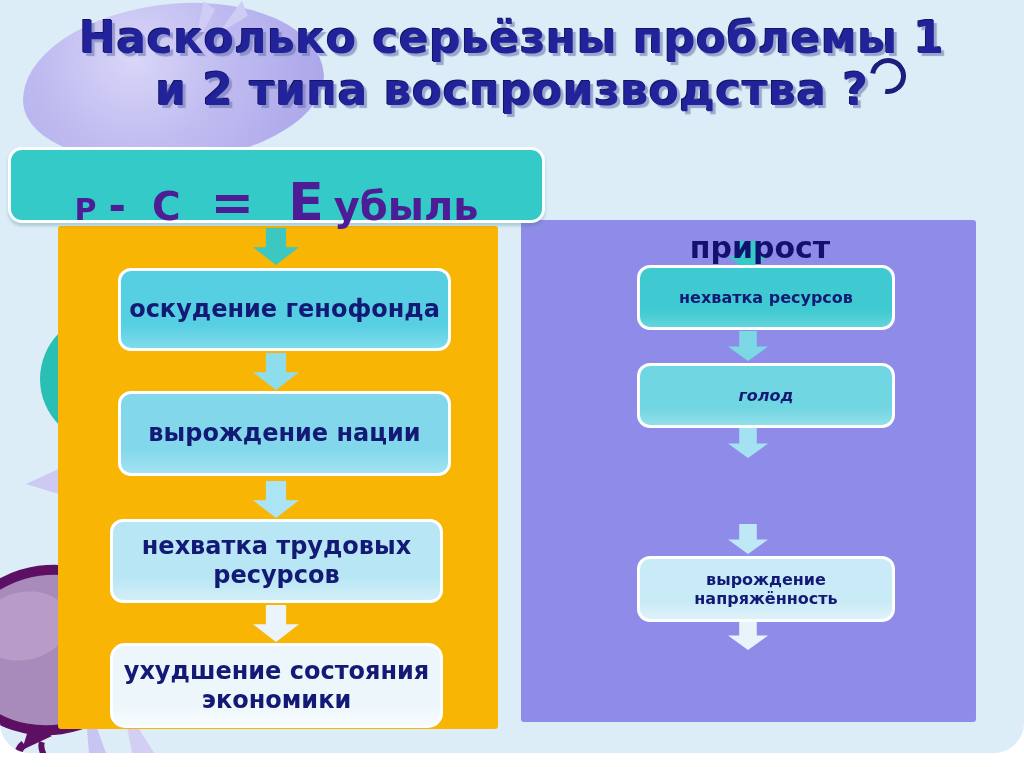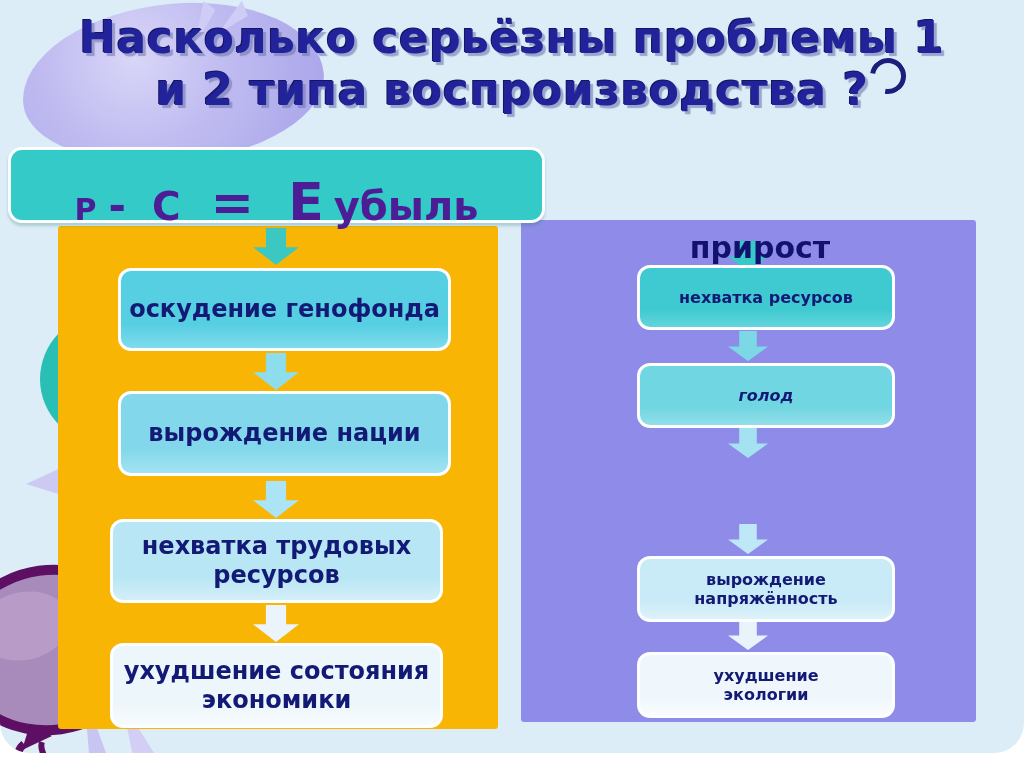--- a/index.html
+++ b/index.html
@@ -86,21 +86,21 @@
     position:absolute;z-index:3;
     border:3px solid #fdfeff;border-radius:13px;
     display:flex;align-items:center;justify-content:center;
     font-weight:bold;color:#131a75;text-align:center;
   }
   .flow-label{white-space:pre-line;line-height:1.2;}
   .col-l{left:110px;width:327px;font-size:24px;}
   .lb1{top:268px;height:77px;background:linear-gradient(#57cfe3 70%,#7fdcec);margin-left:8px;}
   .lb2{top:391px;height:79px;background:linear-gradient(#82d8ea 70%,#a3e3f2);margin-left:8px;}
   .lb3{top:519px;height:78px;background:linear-gradient(#b8e6f4 70%,#d3eff9);}
-  .lb4{top:643px;height:79px;background:linear-gradient(#edf6fb 70%,#f7fbfe);}
+  .lb4{top:643px;height:79px;background:linear-gradient(#edf6fb 70%,#f7fbfe);border-radius:15px;}
   .col-r{left:637px;width:252px;font-size:16px;}
   .rb1{top:265px;height:59px;background:linear-gradient(#3ecad0 70%,#64d4dc);}
   .rb2{top:363px;height:59px;background:linear-gradient(#70d6e1 70%,#92dfe9);font-style:italic;}
   .rb3{top:460px;height:59px;background:linear-gradient(#a6e2f2 70%,#c2ebf7);}
   .rb4{top:556px;height:60px;background:linear-gradient(#c9eaf7 70%,#def2fa);}
   .rb5{top:652px;height:60px;background:linear-gradient(#eff7fd 70%,#f9fcff);}
   
   .arrow{
     position:absolute;z-index:2;
     clip-path:polygon(28% 0,72% 0,72% 52%,100% 52%,50% 100%,0 52%,28% 52%);
@@ -181,18 +181,14 @@
   <div class="flow-box col-r rb1">
     <span class="flow-label">нехватка ресурсов</span>
   </div>
   <div class="flow-box col-r rb2">
     <span class="flow-label">голод</span>
   </div>
   <div class="flow-box col-r rb4">
     <span class="flow-label">вырождение
 напряжённость</span>
   </div>
-  <div class="flow-box col-r rb5">
-    <span class="flow-label">ухудшение
-экологии</span>
-  </div>
 
 </div>
 
 </body></html>

